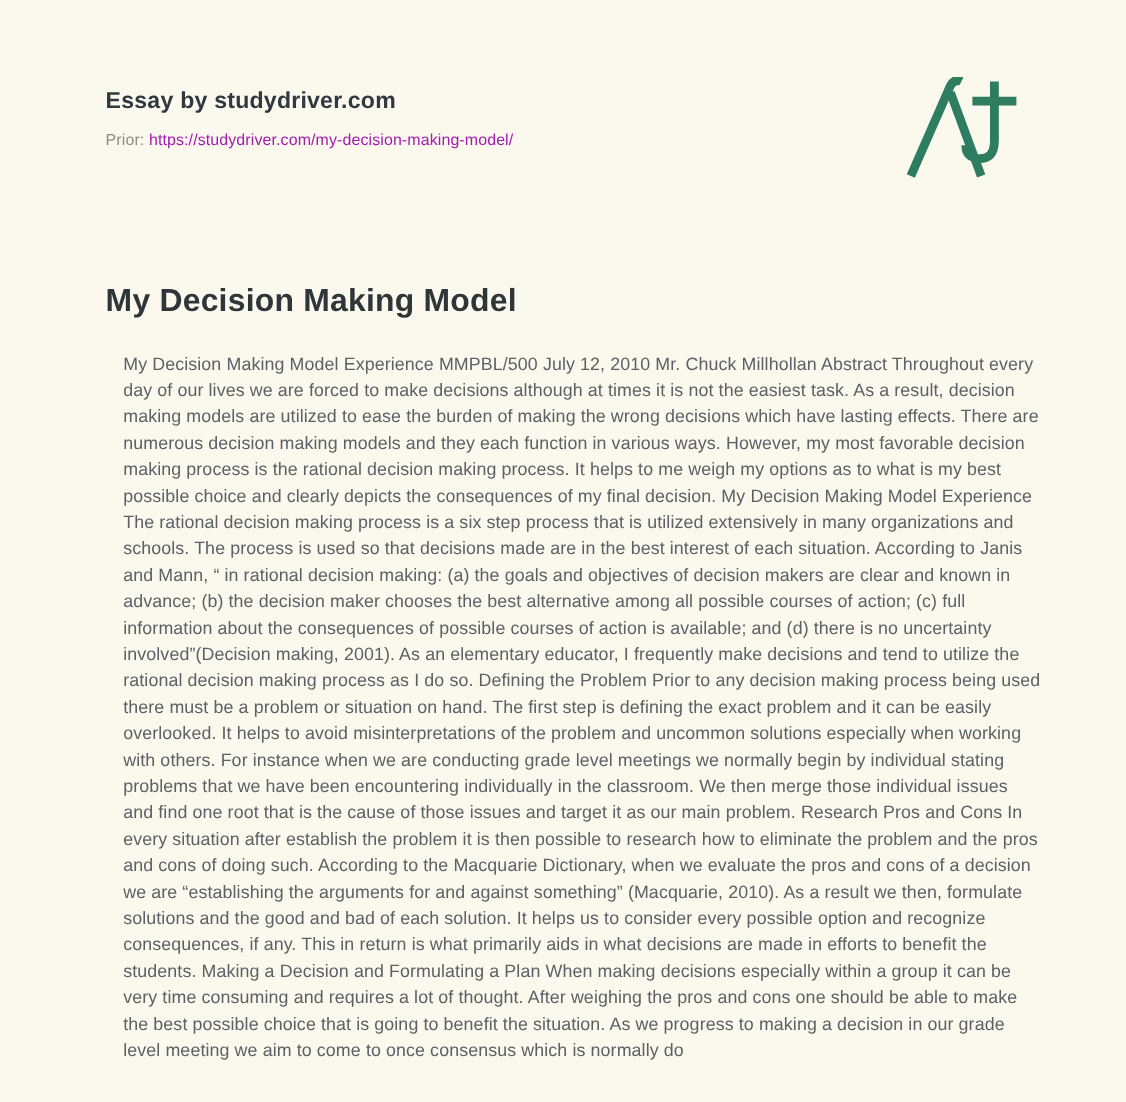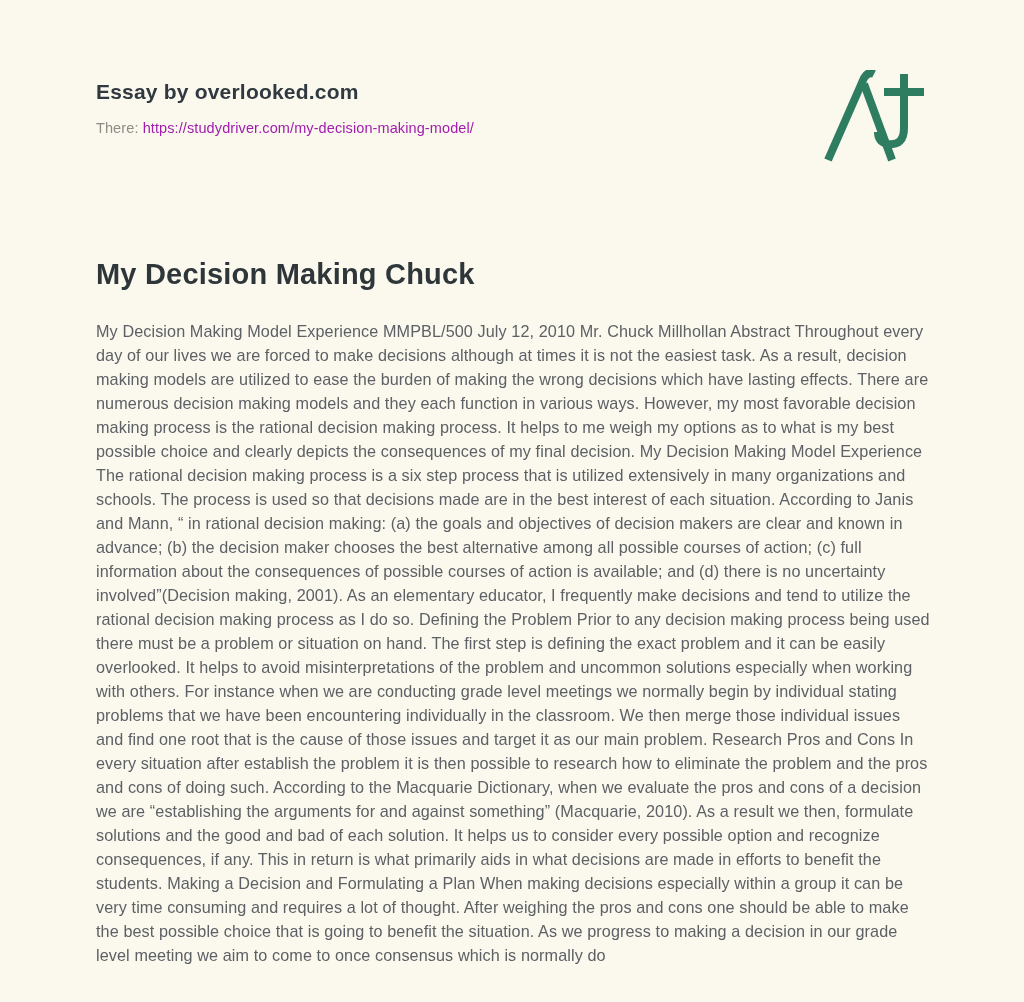--- a/index.html
+++ b/index.html
@@ -50,42 +50,43 @@
     color: #2e363a;
   }
   .essay-body {
     margin-top: 28px;
     width: 834px;
     font-size: 16.2px;
     line-height: 24px;
     letter-spacing: 0.1px;
     color: #5d6165;
     text-align: left;
+    margin-left: 16px;
   }
 </style>
 </head>
 <body>
 
 <div class="page">
 
-  <div class="byline">Essay by overlooked.com</div>
+  <div class="byline">Essay by studydriver.com</div>
 
   <div class="source-line">
-    <span class="source-label">There:</span>
+    <span class="source-label">Prior:</span>
     <a class="source-link">https://studydriver.com/my-decision-making-model/</a>
   </div>
 
   <div class="logo">
     <svg viewBox="0 0 104 94" fill="none" xmlns="http://www.w3.org/2000/svg">
 
       <path d="M6 90 L42 8 Q46 1 52 4" stroke="#2e7d60" stroke-width="8" fill="none"></path>
       <path d="M42 14 L70 90" stroke="#2e7d60" stroke-width="8" fill="none"></path>
 
       <path d="M82 4 L82 58 Q82 76 66 74 Q56 72 56 62" stroke="#2e7d60" stroke-width="8" fill="none"></path>
       <path d="M62 22 L102 22" stroke="#2e7d60" stroke-width="8" fill="none"></path>
     </svg>
   </div>
 
-  <h1 class="essay-title">My Decision Making Chuck</h1>
+  <h1 class="essay-title">My Decision Making Model</h1>
 
   <p class="essay-body">My Decision Making Model Experience MMPBL/500 July 12, 2010 Mr. Chuck Millhollan Abstract Throughout every day of our lives we are forced to make decisions although at times it is not the easiest task. As a result, decision making models are utilized to ease the burden of making the wrong decisions which have lasting effects. There are numerous decision making models and they each function in various ways. However, my most favorable decision making process is the rational decision making process. It helps to me weigh my options as to what is my best possible choice and clearly depicts the consequences of my final decision. My Decision Making Model Experience The rational decision making process is a six step process that is utilized extensively in many organizations and schools. The process is used so that decisions made are in the best interest of each situation. According to Janis and Mann, “ in rational decision making: (a) the goals and objectives of decision makers are clear and known in advance; (b) the decision maker chooses the best alternative among all possible courses of action; (c) full information about the consequences of possible courses of action is available; and (d) there is no uncertainty involved”(Decision making, 2001). As an elementary educator, I frequently make decisions and tend to utilize the rational decision making process as I do so. Defining the Problem Prior to any decision making process being used there must be a problem or situation on hand. The first step is defining the exact problem and it can be easily overlooked. It helps to avoid misinterpretations of the problem and uncommon solutions especially when working with others. For instance when we are conducting grade level meetings we normally begin by individual stating problems that we have been encountering individually in the classroom. We then merge those individual issues and find one root that is the cause of those issues and target it as our main problem. Research Pros and Cons In every situation after establish the problem it is then possible to research how to eliminate the problem and the pros and cons of doing such. According to the Macquarie Dictionary, when we evaluate the pros and cons of a decision we are “establishing the arguments for and against something” (Macquarie, 2010). As a result we then, formulate solutions and the good and bad of each solution. It helps us to consider every possible option and recognize consequences, if any. This in return is what primarily aids in what decisions are made in efforts to benefit the students. Making a Decision and Formulating a Plan When making decisions especially within a group it can be very time consuming and requires a lot of thought. After weighing the pros and cons one should be able to make the best possible choice that is going to benefit the situation. As we progress to making a decision in our grade level meeting we aim to come to once consensus which is normally do</p>
 
 </div>
 
 </body></html>

